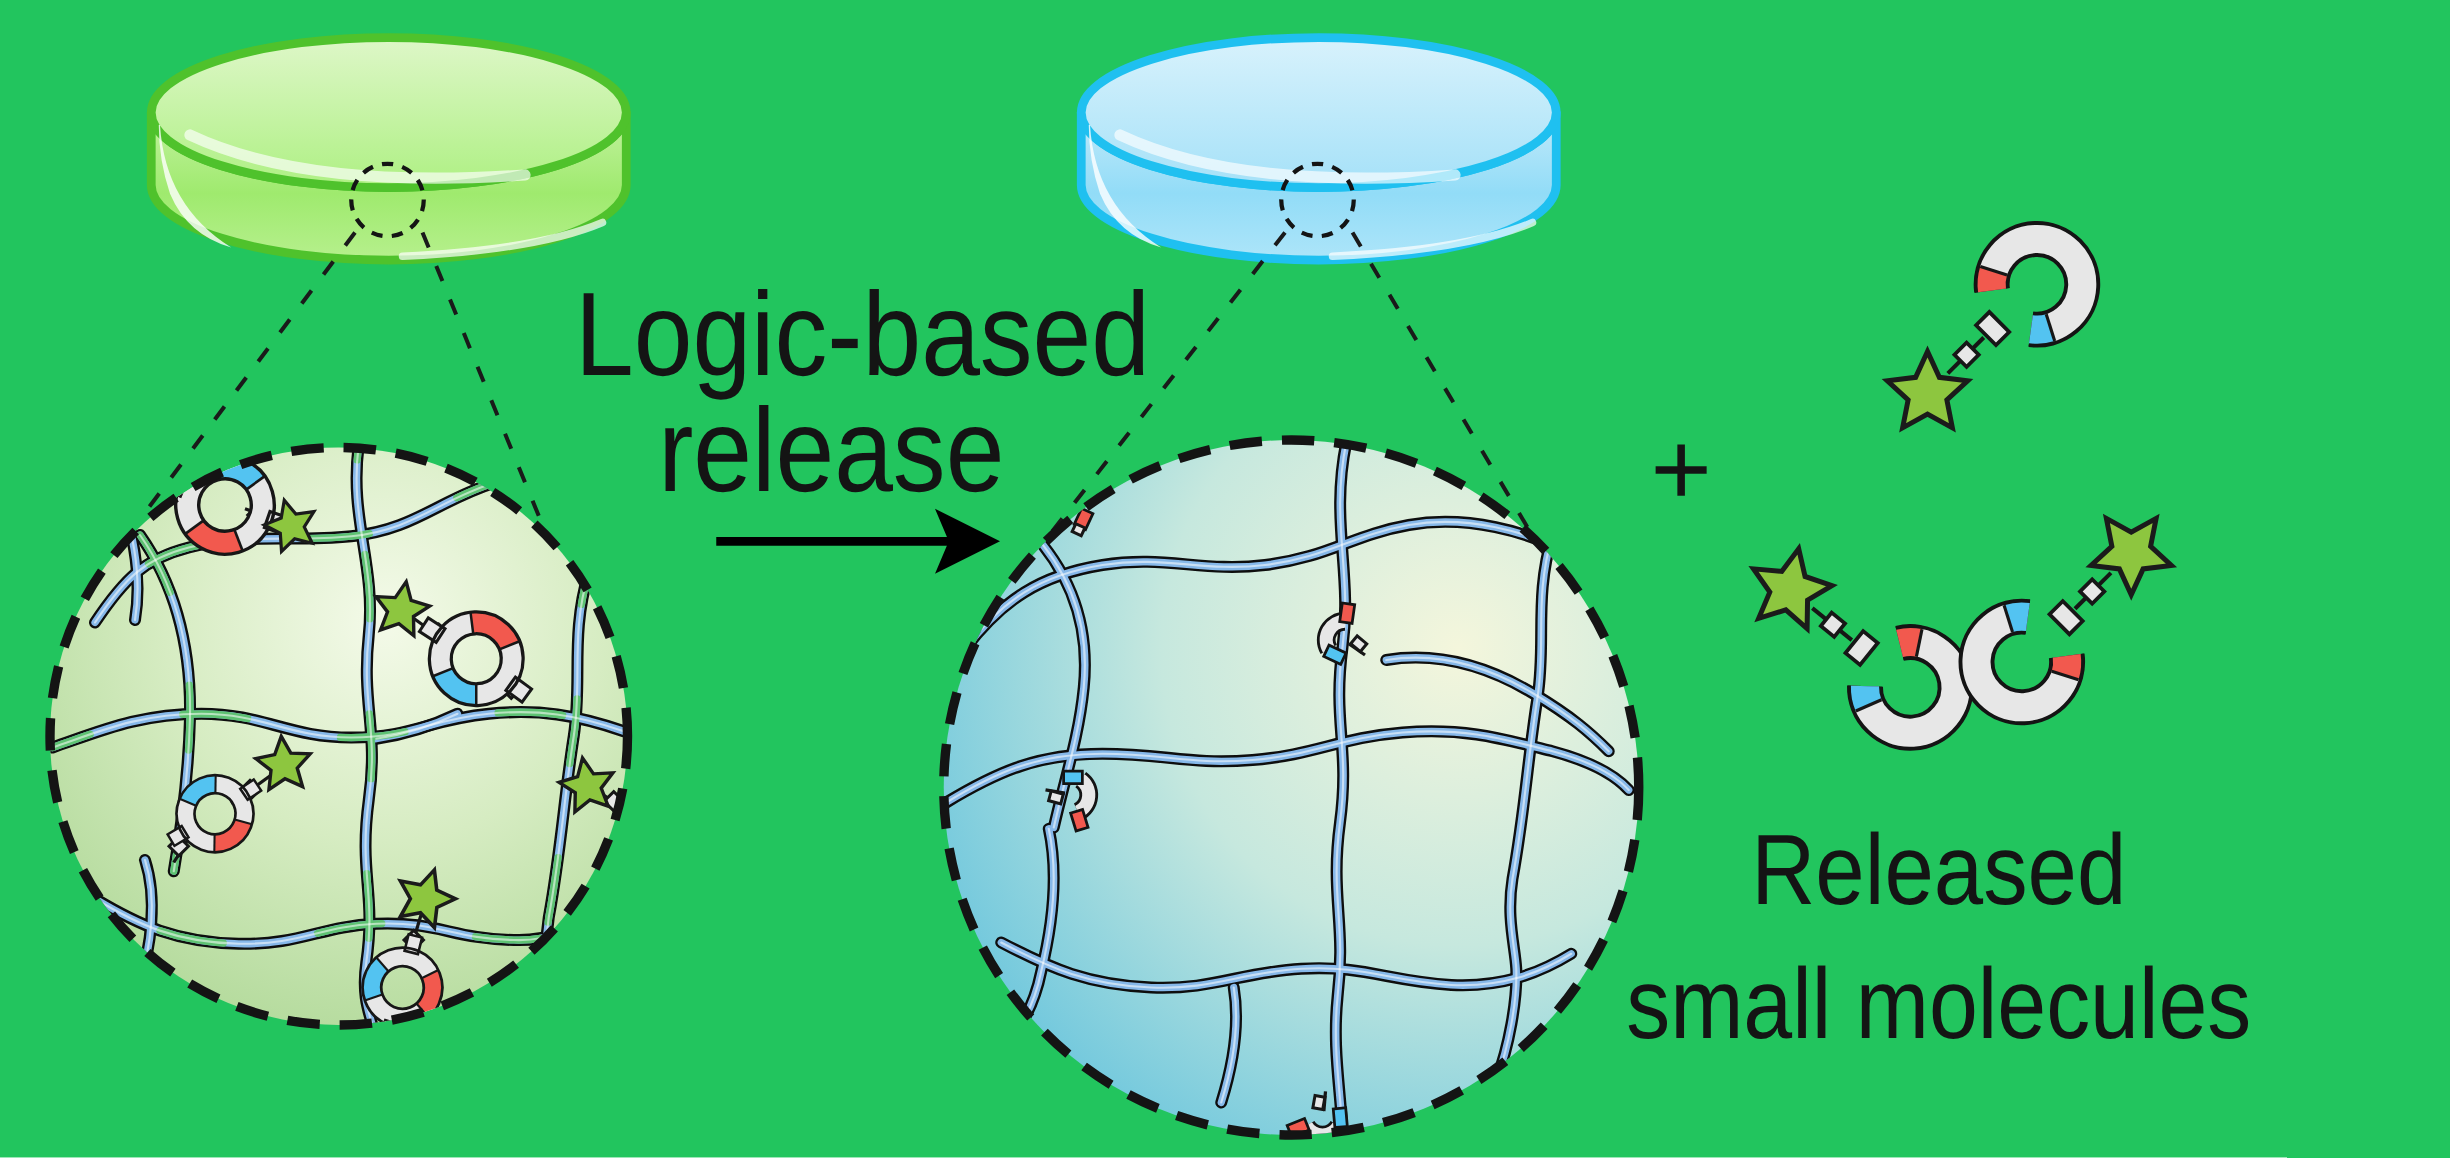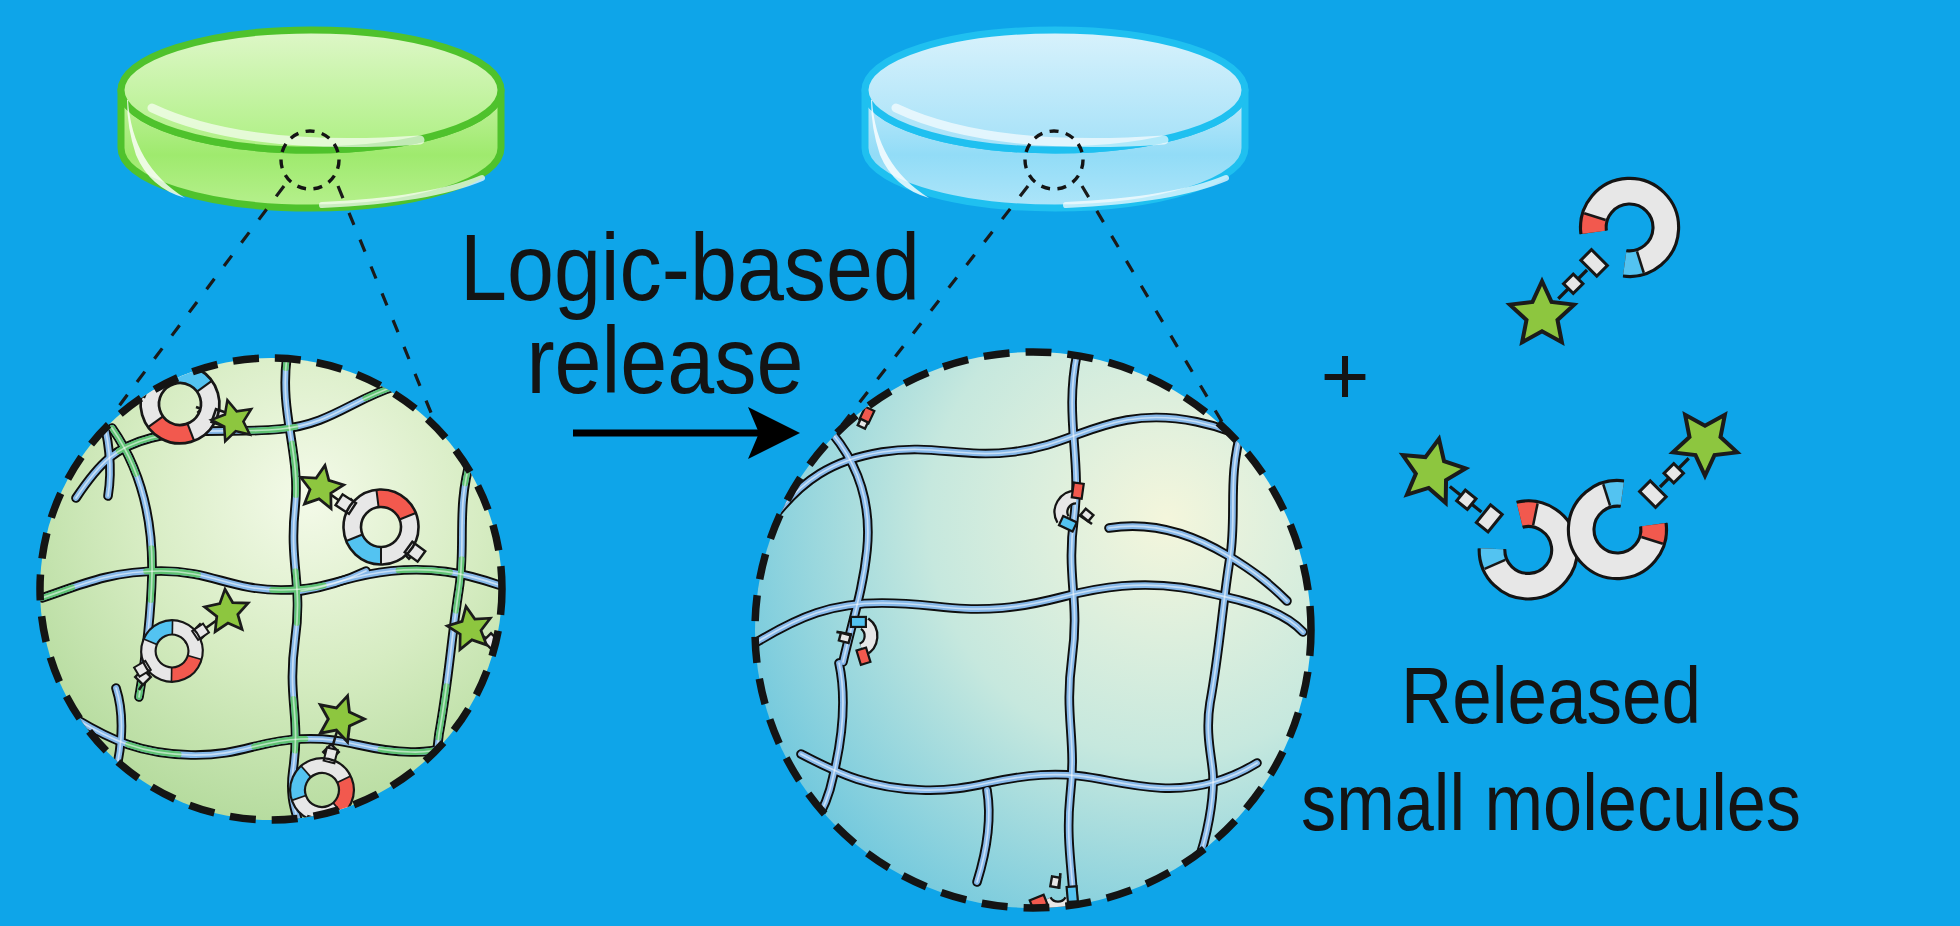--- a/index.html
+++ b/index.html
@@ -1,16 +1,16 @@
 <!DOCTYPE html>
 <html style="--gel-green: #4fc22c; --gel-blue: #1fc0f0; --network-bg-green: #a9d590; --network-bg-teal: #57bedd; --strand-blue: #86b8e9; --strand-green: #5ec272; --star-green: #8dc63f; --cargo-red: #f2594e; --cargo-blue: #53c3f1; --linker-gray: #e7e7e7; --ink: #141414;"><head>
 <meta charset="utf-8">
 <style>
   html,body{margin:0;padding:0;background:#ffffff;}
-  .stage{position:relative;width:1960px;height:926px;background:#0ea5e9;overflow:hidden;
+  .stage{position:relative;width:1960px;height:926px;background:#22c55e;overflow:hidden;
          font-family:"Liberation Sans",sans-serif;}
   svg{display:block}
   text{fill:var(--ink,#141414);}
   .txt-process{font-size:95px;}
   .txt-released{font-size:80px;}
   .txt-plus{font-size:84px;}
   
   .diskTopGreen{fill:url(#gTopG);stroke:var(--gel-green,#4fc22c);stroke-width:7;stroke-linejoin:round;}
   .diskWallGreen{fill:url(#gWallG);stroke:var(--gel-green,#4fc22c);stroke-width:7;stroke-linejoin:round;}
   .diskTopBlue{fill:url(#gTopB);stroke:var(--gel-blue,#1fc0f0);stroke-width:7;stroke-linejoin:round;}

